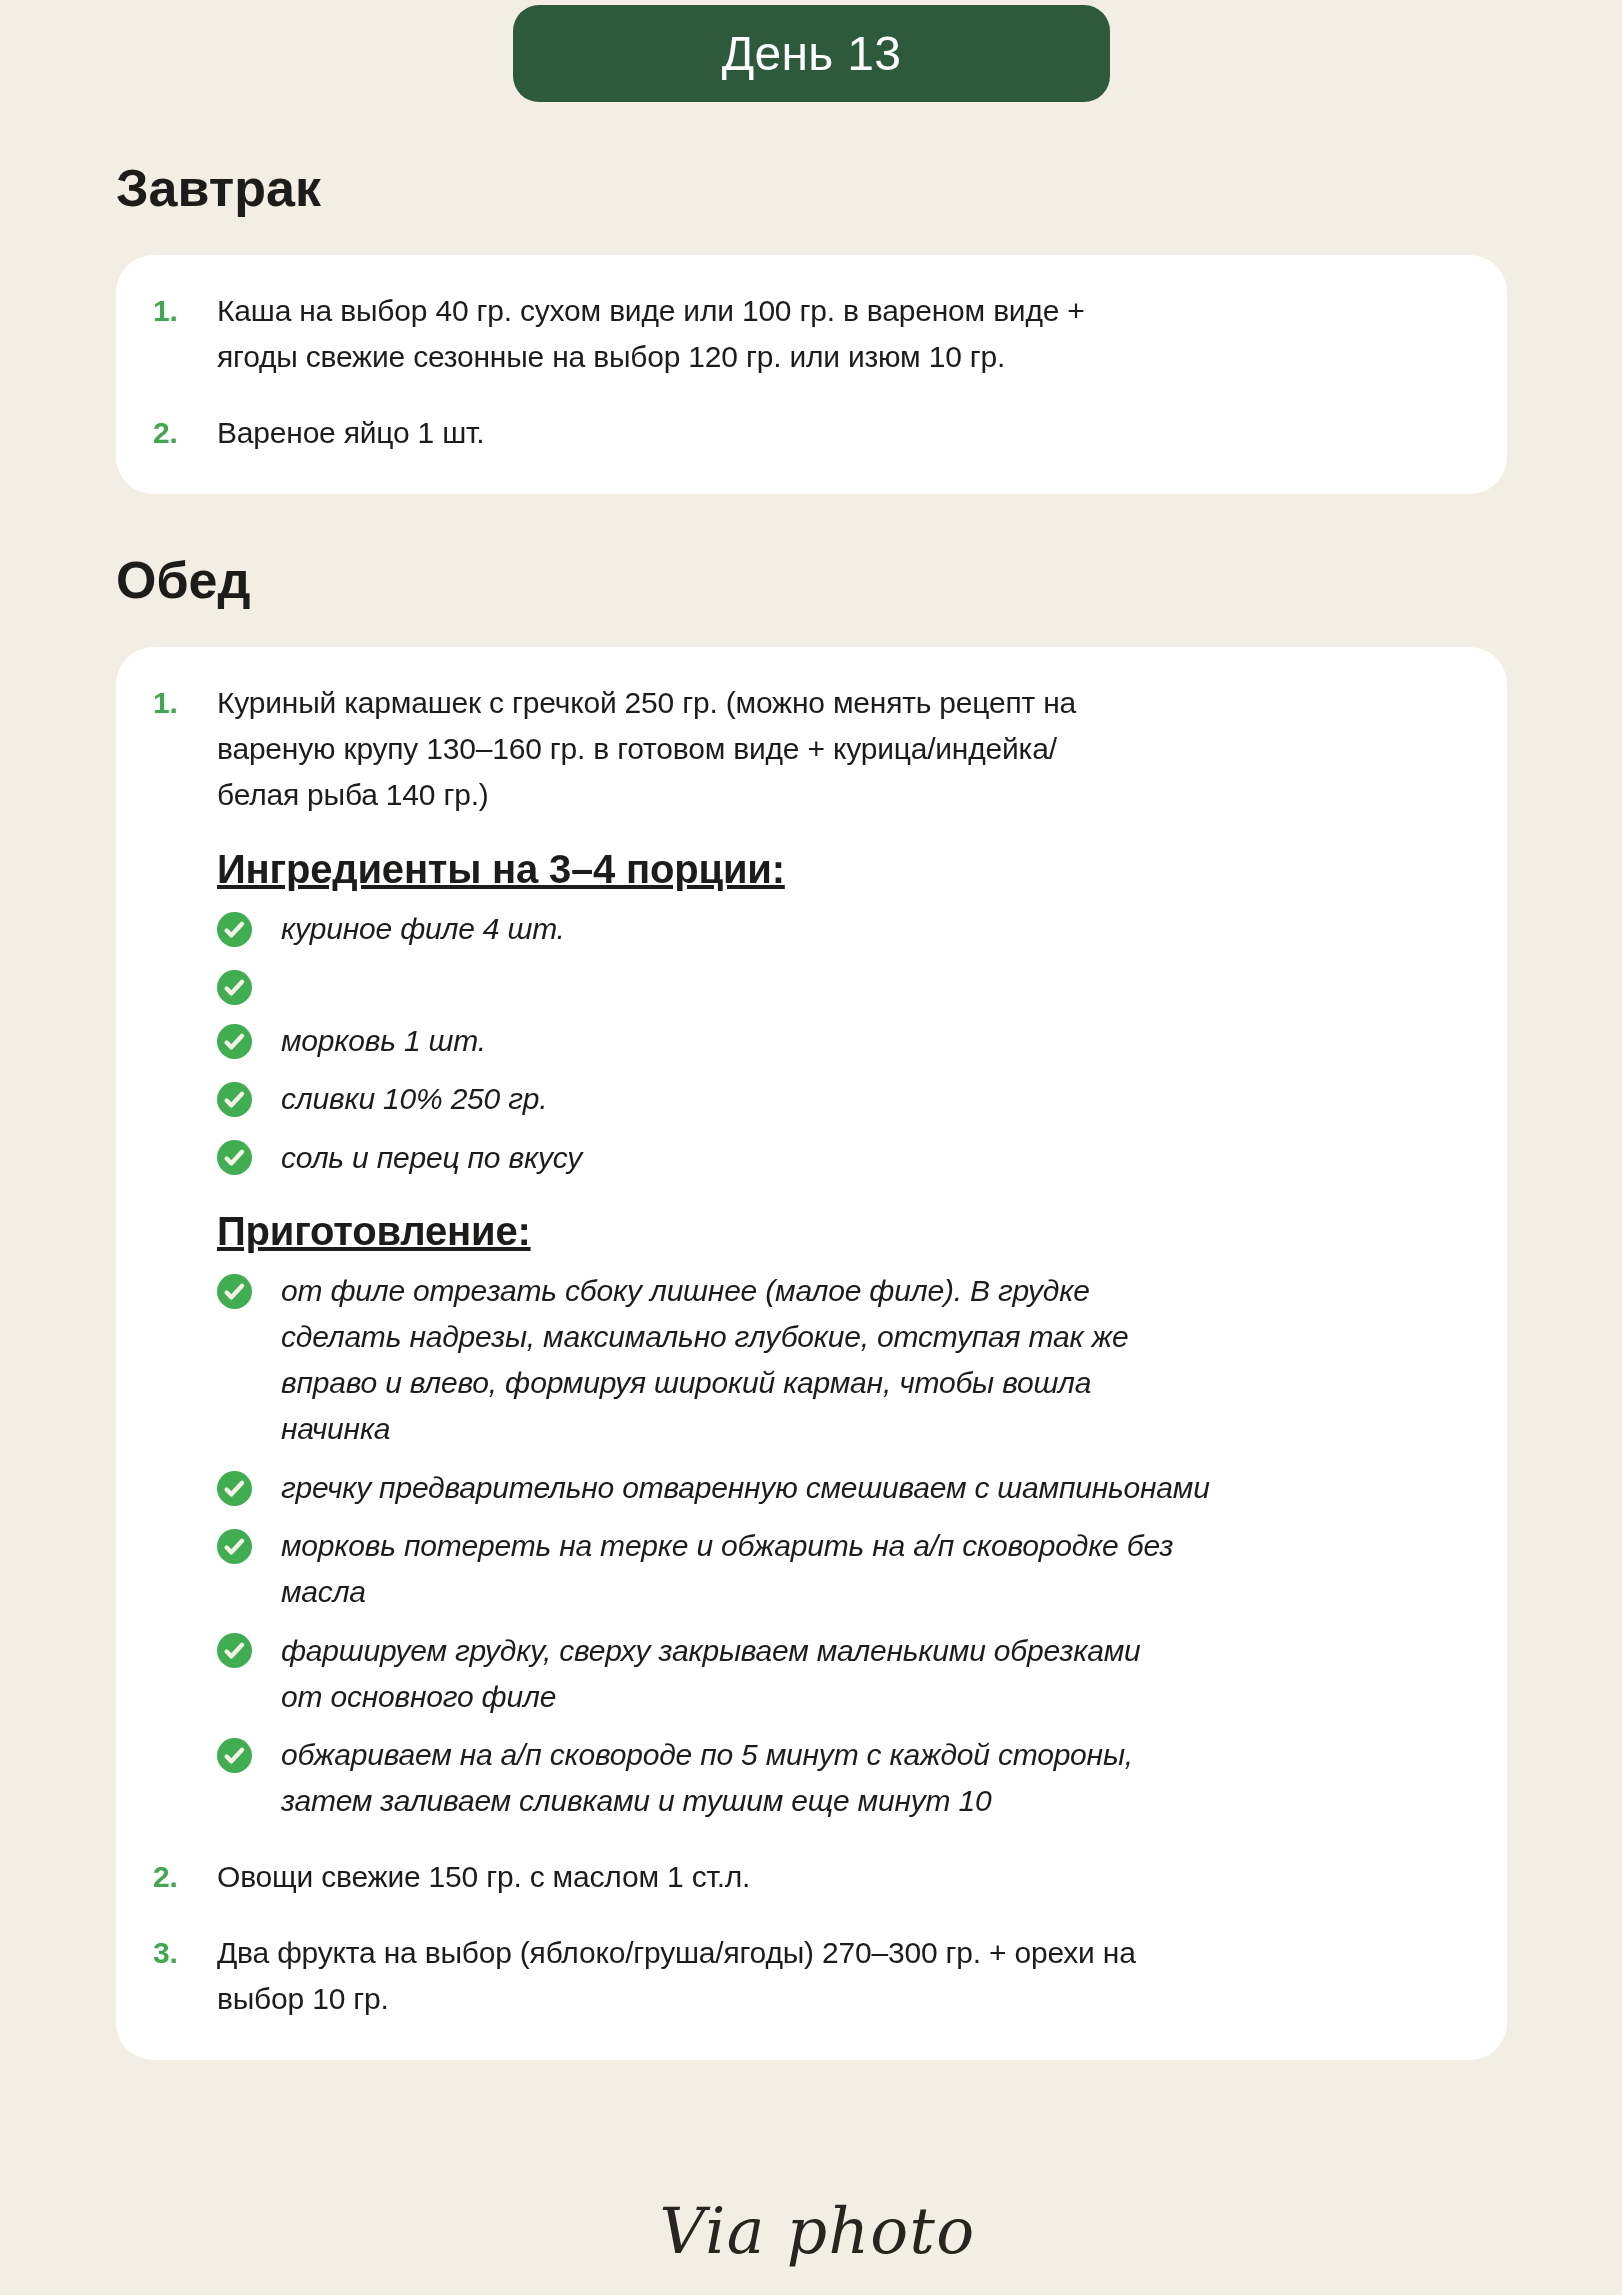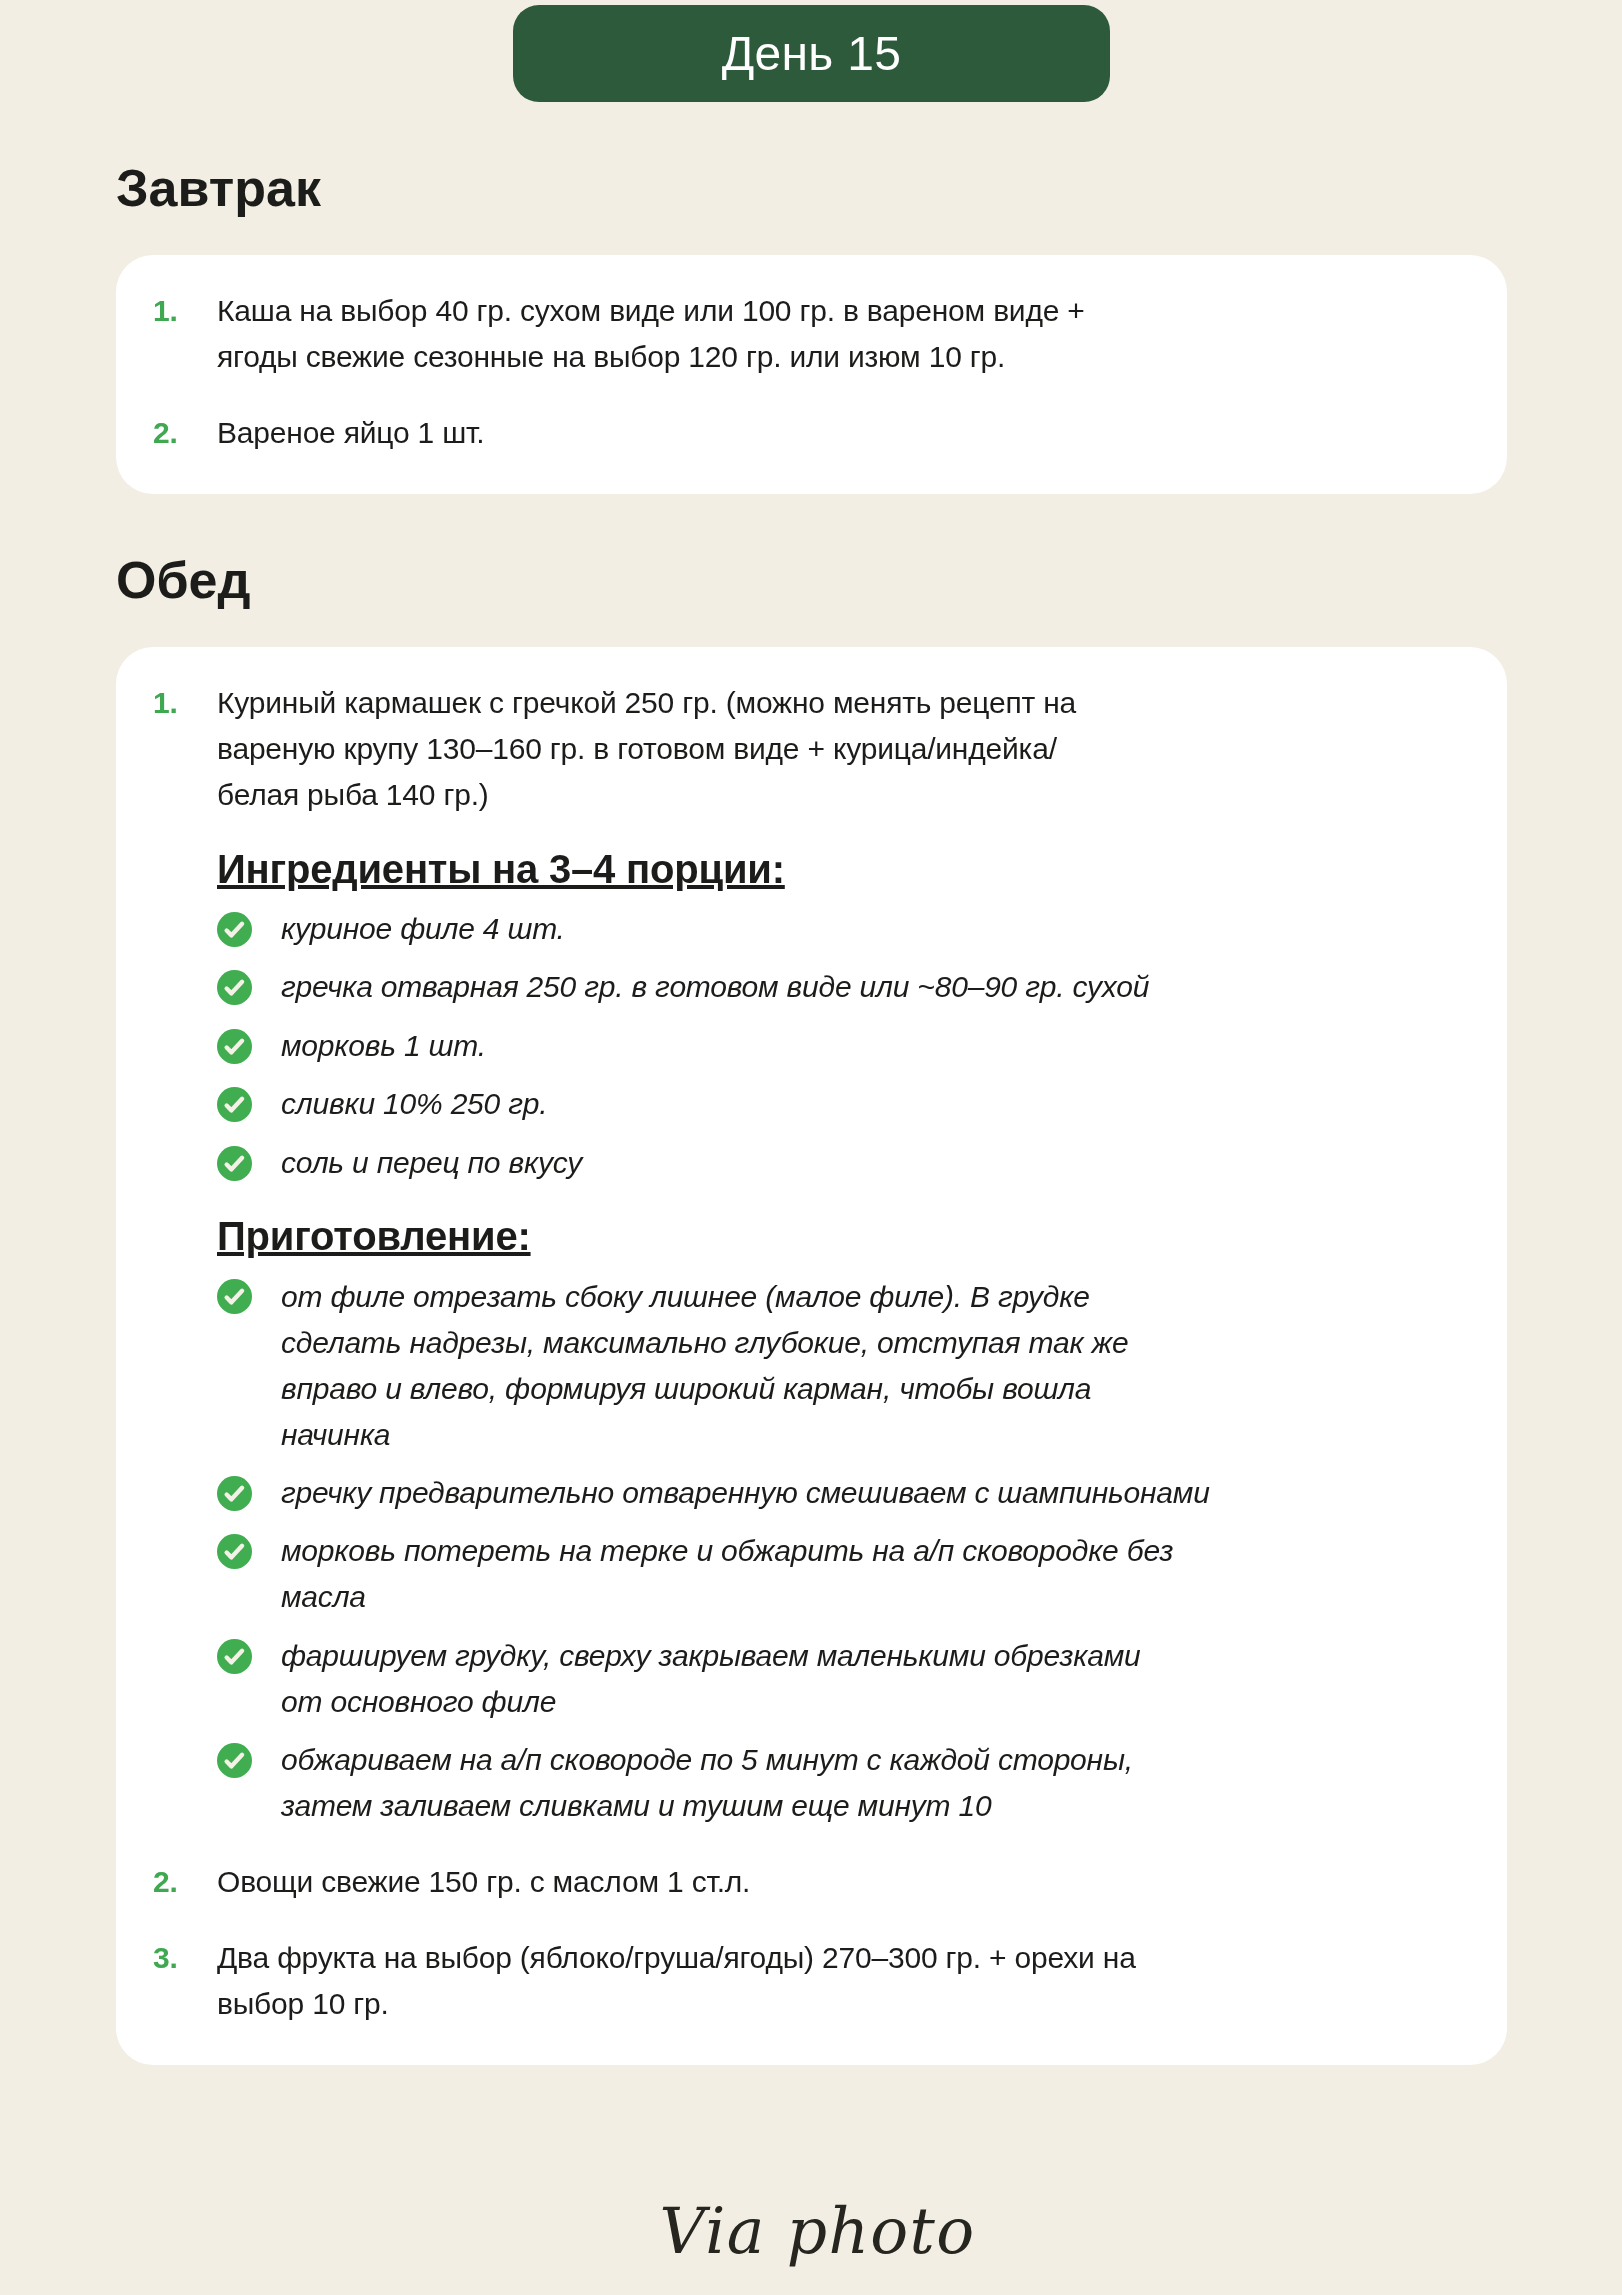--- a/index.html
+++ b/index.html
@@ -102,21 +102,21 @@
     font-style:italic;
     font-size:63px;
     letter-spacing:1.3px;
     color:var(--watermark);
   }
 </style>
 </head>
 <body>
 
 <div class="badge">
-  <span class="badge-label">День 15</span>
+  <span class="badge-label">День 13</span>
 </div>
 
 <main class="content">
     <section class="section">
       <h2 class="section-title">Завтрак</h2>
       <div class="card">
         <ol class="items">
           <li class="item">
             <span class="num">1.</span>
             <div class="item-body">
@@ -154,21 +154,20 @@
                   </span>
                   <span class="bullet-text">куриное филе 4 шт.</span>
                 </li>
                 <li class="check-item">
                   <span class="check-icon">
                     <svg viewBox="0 0 24 24" aria-hidden="true">
                       <circle cx="12" cy="12" r="12" fill="var(--check-fill)"></circle>
                       <path d="M6.6 12.7l3.3 3.3 7.3-7.9" fill="none" stroke="var(--check-mark)" stroke-width="3" stroke-linecap="round" stroke-linejoin="round"></path>
                     </svg>
                   </span>
-                  <span class="bullet-text">гречка отварная 250 гр. в готовом виде или ~80–90 гр. сухой</span>
                 </li>
                 <li class="check-item">
                   <span class="check-icon">
                     <svg viewBox="0 0 24 24" aria-hidden="true">
                       <circle cx="12" cy="12" r="12" fill="var(--check-fill)"></circle>
                       <path d="M6.6 12.7l3.3 3.3 7.3-7.9" fill="none" stroke="var(--check-mark)" stroke-width="3" stroke-linecap="round" stroke-linejoin="round"></path>
                     </svg>
                   </span>
                   <span class="bullet-text">морковь 1 шт.</span>
                 </li>

